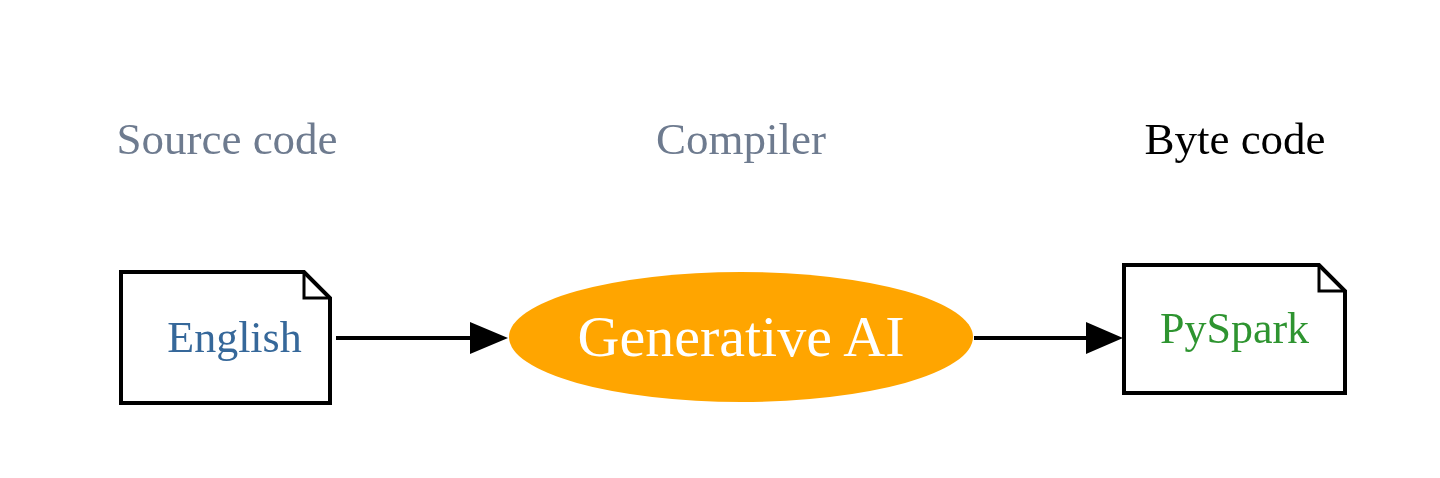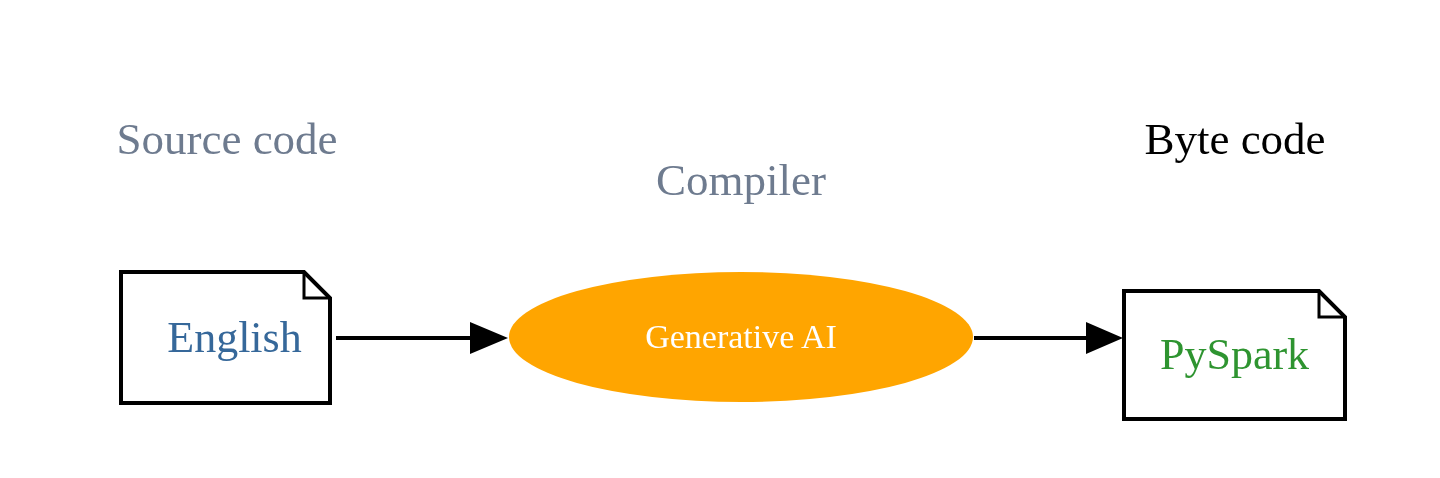--- a/index.html
+++ b/index.html
@@ -18,21 +18,21 @@
   .heading {
     position: absolute;
     top: 112px;
     transform: translateX(-50%);
     font-size: 45px;
     line-height: 1.2;
     white-space: nowrap;
     user-select: none;
   }
   .heading-source   { left: 227px; }
-  .heading-compiler { left: 741px; margin-top: 41px; }
+  .heading-compiler { left: 741px; }
   .heading-byte     { left: 1235px; }
 
   .node {
     position: absolute;
     display: flex;
     align-items: center;
     justify-content: center;
   }
   .node > svg {
     position: absolute;
@@ -47,23 +47,23 @@
     user-select: none;
   }
   .node-english {
     left: 119px; top: 270px;
     width: 213px; height: 135px;
   }
   .node-ai {
     left: 508px; top: 271px;
     width: 466px; height: 132px;
   }
-  .node-ai .node-label { font-size: 34px; }
+  .node-ai .node-label { font-size: 58px; }
   .node-pyspark {
-    left: 1122px; top: 289px;
+    left: 1122px; top: 263px;
     width: 225px; height: 132px;
   }
   .arrow-layer {
     position: absolute;
     left: 0; top: 0;
     width: 1440px; height: 478px;
     pointer-events: none;
   }
 </style>
 </head>

